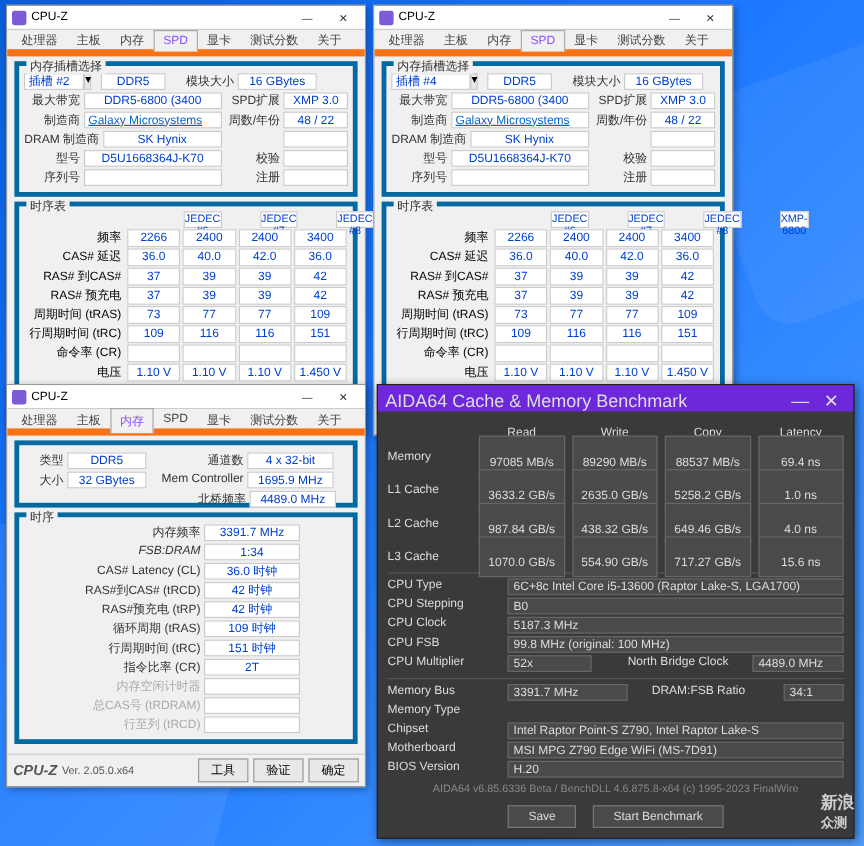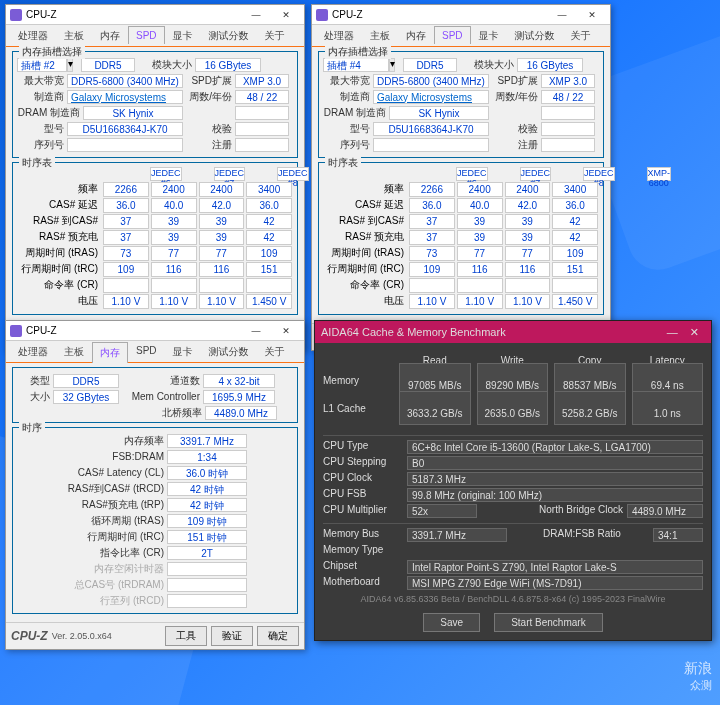--- a/index.html
+++ b/index.html
@@ -7,26 +7,26 @@
 body::before{content:"";position:absolute;width:300px;height:300px;background:rgba(255,255,255,0.08);border-radius:40px;transform:rotate(15deg);left:-100px;bottom:-50px}
 body::after{content:"";position:absolute;width:200px;height:200px;background:rgba(255,255,255,0.06);border-radius:30px;transform:rotate(-20deg);right:-80px;top:50px}
 
 .win{position:absolute;background:#f0f0f0;border:1px solid #999;box-shadow:2px 2px 6px rgba(0,0,0,0.3);z-index:10}
 .titlebar{height:20px;background:#fff;display:flex;align-items:center;padding:0 4px;border-bottom:1px solid #ccc}
 .titlebar .icon{width:12px;height:12px;background:#7b5cd6;border-radius:2px;margin-right:4px}
 .titlebar .title{font-size:10px;flex:1}
 .winbtns{display:flex;gap:2px}
 .winbtn{width:28px;height:16px;display:flex;align-items:center;justify-content:center;font-size:9px;color:#333}
 
-.tabs{height:22px;display:flex;align-items:flex-start;padding:0 4px;background:#f0f0f0;border-bottom:1px solid #f97316}
+.tabs{height:22px;display:flex;align-items:center;padding:0 4px;background:#f0f0f0;border-bottom:6px solid #f97316}
 .tab{padding:3px 7px;font-size:10px;color:#444;border:1px solid transparent;border-bottom:none;cursor:pointer}
 .tab.active{color:#8a4fff;border-color:#aaa;background:#f0f0f0;position:relative;top:1px}
 
 .content{padding:4px 6px}
-.groupbox{border:1px solid #0369a1;padding:4px 4px 4px 4px;margin-bottom:4px;position:relative}
+.groupbox{border:4px solid #0369a1;padding:4px 4px 4px 4px;margin-bottom:4px;position:relative}
 .groupbox .gtitle{position:absolute;top:-7px;left:6px;background:#f0f0f0;padding:0 3px;font-size:10px;color:#333}
 .row{display:flex;align-items:center;margin:1px 0;height:15px}
 .lbl{font-size:10px;color:#333;text-align:right;padding-right:3px}
 .val{font-size:10px;color:#0040d0;background:#fff;border:1px solid #ccc;padding:1px 3px;text-align:center;height:14px;line-height:12px;overflow:hidden}
 .val.gray{color:#888}
 .lnk{color:#0066cc;text-decoration:underline;font-size:10px}
 
 .footer{display:flex;align-items:center;padding:3px 5px;border-top:1px solid #ccc;gap:4px}
 .footer .logo{font-size:12px;font-weight:bold;font-style:italic;color:#555}
 .footer .ver{font-size:9px;color:#555}
@@ -34,35 +34,35 @@
 
 .timing-tbl{width:100%}
 .timing-tbl .hdr{display:flex;height:14px}
 .timing-tbl .hdr>div{flex:1;text-align:center;font-size:9px;color:#0040d0;background:#fff;border:1px solid #ccc;margin:0 16px}
 .timing-tbl .trow{display:flex;height:15px;margin:1px 0}
 .timing-tbl .trow .tlbl{width:85px;font-size:10px;text-align:right;padding-right:4px}
 .timing-tbl .trow .tval{flex:1;font-size:10px;color:#0040d0;background:#fff;border:1px solid #ccc;margin:0 1px;text-align:center;line-height:13px}
 
 
 .aida{position:absolute;background:#3a3a3a;color:#ddd;border:1px solid #222;box-shadow:2px 2px 8px rgba(0,0,0,0.5);z-index:20}
-.aida .atitle{height:22px;background:#be185d;display:flex;align-items:center;padding:0 6px;font-size:11px}
+.aida .atitle{height:22px;background:#6d28d9;display:flex;align-items:flex-end;padding:0 6px;font-size:15px}
 .aida .atitle .t{flex:1}
 .aida .abody{padding:6px 8px}
 .arow{display:flex;align-items:center;margin:2px 0;height:18px;gap:6px}
 .arow .albl{width:70px;font-size:10px;text-align:left}
 .arow .hdr{flex:1;text-align:center;font-size:10px}
 .abox{flex:1;background:#4a4a4a;border:1px solid #666;padding:16px 4px;font-size:10px;text-align:center;height:16px;line-height:12px}
 .asep{height:1px;background:#555;margin:4px 0}
 .info-row{display:flex;margin:1px 0;height:15px}
 .info-row .il{width:80px;font-size:10px}
-.info-row .iv{flex:1;font-size:10px;background:#4a4a4a;border:1px solid #666;padding:1px 4px;height:14px;line-height:12px;margin-left:4px}
+.info-row .iv{flex:1;font-size:10px;background:#4a4a4a;border:1px solid #666;padding:1px 4px;height:14px;line-height:12px;margin-left:20px}
 .afooter{display:flex;justify-content:center;gap:14px;padding:6px 0 2px 0}
 .albtn{border:1px solid #777;background:#4a4a4a;color:#ddd;padding:3px 16px;font-size:10px;cursor:pointer}
 .acopy{font-size:9px;color:#888;text-align:center;margin:3px 0}
-.watermark{position:absolute;right:8px;bottom:12px;color:rgba(255,255,255,0.75);font-size:14px;text-align:right;z-index:30;font-weight:400}
+.watermark{position:absolute;right:8px;bottom:12px;color:rgba(255,255,255,0.75);font-size:14px;z-index:30;font-weight:700}
 </style>
 </head>
 <body>
 
 <div class="win" style="left:5px;top:4px;width:300px">
   <div class="titlebar">
     <div class="icon"></div>
     <div class="title">CPU-Z</div>
     <div class="winbtns">
       <div class="winbtn">—</div>
@@ -375,21 +375,21 @@
       </div>
     </div>
     <div class="groupbox">
       <div class="gtitle">时序</div>
       <div id="memt">
           <div class="row">
             <div class="lbl " style="width:150px;">内存频率</div>
             <div class="val " style="width:80px">3391.7 MHz</div>
           </div>
           <div class="row">
-            <div class="lbl " style="width:150px;">FSB:DRAM</div>
+            <div class="lbl " style="width:150px;font-style:italic;">FSB:DRAM</div>
             <div class="val " style="width:80px">1:34</div>
           </div>
           <div class="row">
             <div class="lbl " style="width:150px;">CAS# Latency (CL)</div>
             <div class="val " style="width:80px">36.0 时钟</div>
           </div>
           <div class="row">
             <div class="lbl " style="width:150px;">RAS#到CAS# (tRCD)</div>
             <div class="val " style="width:80px">42 时钟</div>
           </div>
@@ -458,21 +458,35 @@
         </div>
         <div style="height:6px"></div>
         <div class="arow">
           <div class="albl">L1 Cache</div>
           <div class="abox">3633.2 GB/s</div>
           <div class="abox">2635.0 GB/s</div>
           <div class="abox">5258.2 GB/s</div>
           <div class="abox">1.0 ns</div>
         </div>
         <div style="height:6px"></div>
+        <div class="arow">
+          <div class="albl">L2 Cache</div>
+          <div class="abox">987.84 GB/s</div>
+          <div class="abox">438.32 GB/s</div>
+          <div class="abox">649.46 GB/s</div>
+          <div class="abox">4.0 ns</div>
+        </div>
         <div style="height:6px"></div>
+        <div class="arow">
+          <div class="albl">L3 Cache</div>
+          <div class="abox">1070.0 GB/s</div>
+          <div class="abox">554.90 GB/s</div>
+          <div class="abox">717.27 GB/s</div>
+          <div class="abox">15.6 ns</div>
+        </div>
       </div>
     <div class="asep"></div>
     <div id="aidainfo">
         <div class="info-row">
           <div class="il">CPU Type</div>
           <div class="iv">6C+8c Intel Core i5-13600 (Raptor Lake-S, LGA1700)</div>
         </div>
         <div class="info-row">
           <div class="il">CPU Stepping</div>
           <div class="iv">B0</div>
@@ -504,20 +518,24 @@
           <div class="il">Memory Type</div>
         </div>
         <div class="info-row">
           <div class="il">Chipset</div>
           <div class="iv">Intel Raptor Point-S Z790, Intel Raptor Lake-S</div>
         </div>
         <div class="info-row">
           <div class="il">Motherboard</div>
           <div class="iv">MSI MPG Z790 Edge WiFi (MS-7D91)</div>
         </div>
+        <div class="info-row">
+          <div class="il">BIOS Version</div>
+          <div class="iv">H.20</div>
+        </div>
       </div>
     <div class="acopy">AIDA64 v6.85.6336 Beta / BenchDLL 4.6.875.8-x64   (c) 1995-2023 FinalWire</div>
     <div class="afooter">
       <button class="albtn">Save</button>
       <button class="albtn">Start Benchmark</button>
     </div>
   </div>
 </div>
 
 <div class="watermark">

